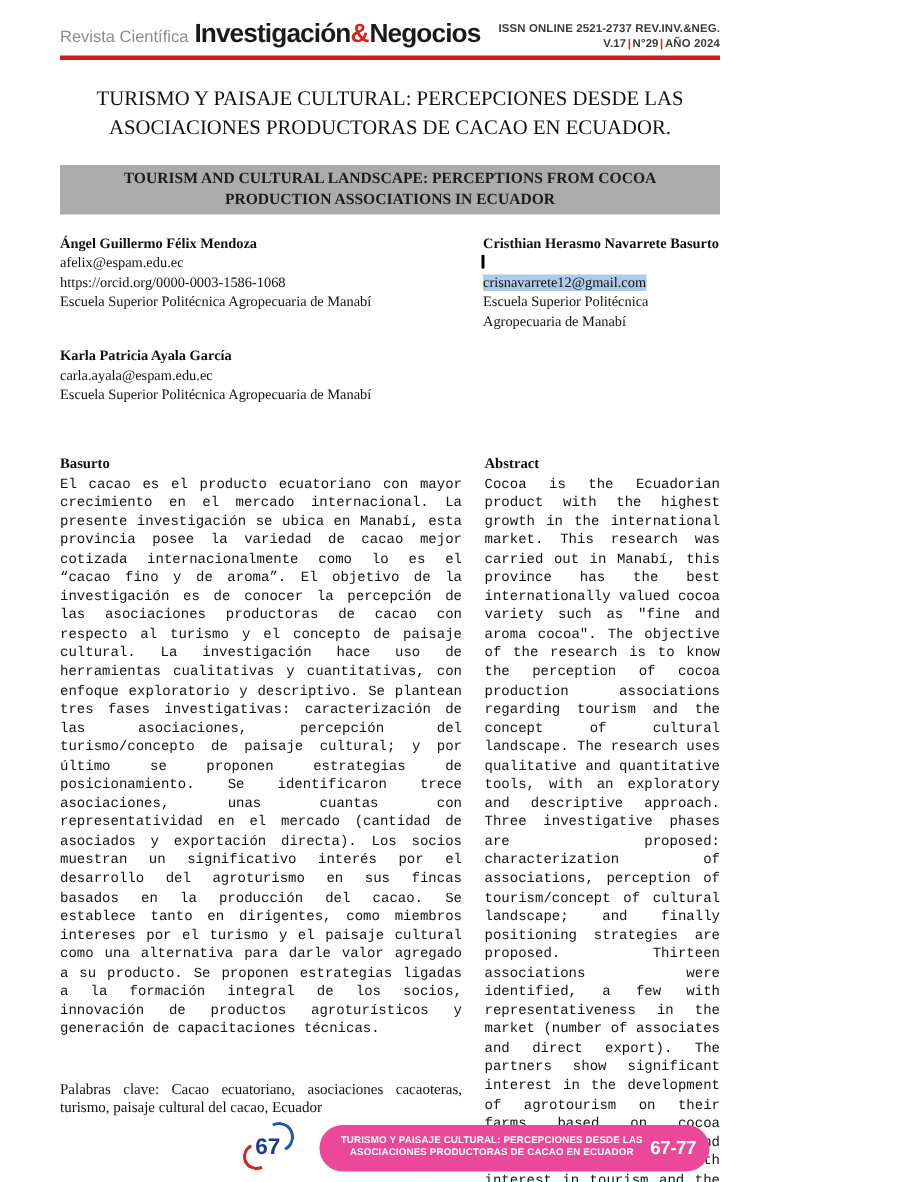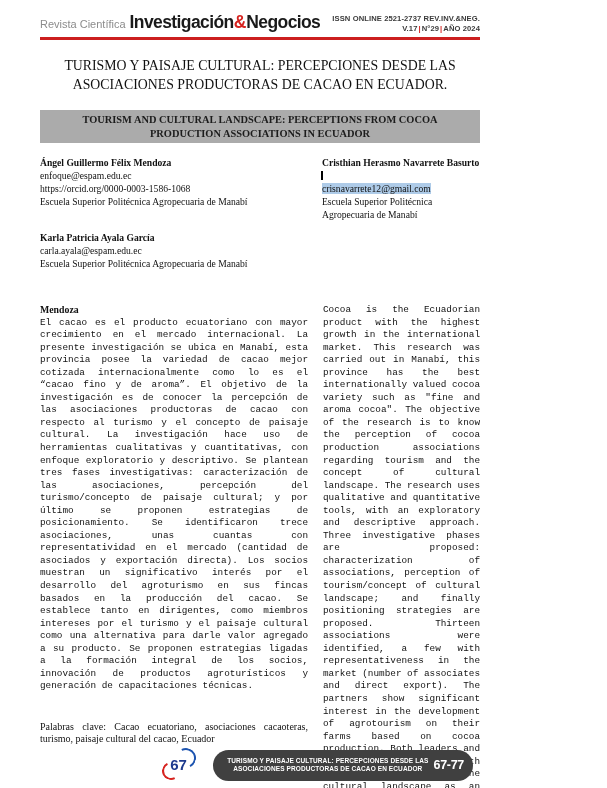--- a/index.html
+++ b/index.html
@@ -68,21 +68,21 @@
     position:absolute; top:0; right:0; width:20px; height:20px;
     border:2.6px solid transparent; border-top-color:#1e55b0; border-right-color:#1e55b0;
     border-radius:50%; transform:rotate(18deg); box-sizing:border-box;
   }
   .badge .arc-red {
     position:absolute; bottom:2px; left:0; width:18px; height:18px;
     border:2.6px solid transparent; border-bottom-color:#d6231f; border-left-color:#d6231f;
     border-radius:50%; transform:rotate(18deg); box-sizing:border-box;
   }
   .pill {
-    background:#404040; color:#fff; border-radius:16px;
+    background:#ec4899; color:#fff; border-radius:16px;
     display:flex; align-items:center; height:31px; padding:0 9px 0 14px;
     font-family:"Liberation Sans", sans-serif;
   }
   .pill .rt { font-size:6.5px; font-weight:bold; line-height:8px;
               text-align:center; letter-spacing:0.1px; }
   .pill .pr { font-size:12.5px; font-weight:bold; margin-left:5px; letter-spacing:-0.3px; }
 </style>
 </head>
 <body>
 
@@ -100,46 +100,47 @@
     </div>
     <div class="rule"></div>
 
     <div class="title-es">TURISMO Y PAISAJE CULTURAL: PERCEPCIONES DESDE LAS ASOCIACIONES PRODUCTORAS DE CACAO EN ECUADOR.</div>
     <div class="title-en">TOURISM AND CULTURAL LANDSCAPE: PERCEPTIONS FROM COCOA PRODUCTION ASSOCIATIONS IN ECUADOR</div>
 
     <div class="authors">
       <div class="acol-l">
         <div class="author">
           <div class="nm">Ángel Guillermo Félix Mendoza</div>
-          <div>enfoque@espam.edu.ec</div>
+          <div>afelix@espam.edu.ec</div>
           <div>https://orcid.org/0000-0003-1586-1068</div>
           <div>Escuela Superior Politécnica Agropecuaria de Manabí</div>
         </div>
         <div class="author">
           <div class="nm">Karla Patricia Ayala García</div>
           <div>carla.ayala@espam.edu.ec</div>
           <div>Escuela Superior Politécnica Agropecuaria de Manabí</div>
         </div>
       </div>
       <div class="acol-r">
         <div class="author">
           <div><span class="nm">Cristhian Herasmo Navarrete Basurto</span><span class="cursor"></span></div>
           <div><span class="hl">crisnavarrete12@gmail.com</span></div>
           <div>Escuela Superior Politécnica Agropecuaria de Manabí</div>
         </div>
       </div>
     </div>
 
     <div class="cols">
       <div class="col-l">
-        <div class="sec-h">Mendoza</div>
+        <div class="sec-h">Basurto</div>
         <div class="sec-p">El cacao es el producto ecuatoriano con mayor crecimiento en el mercado internacional. La presente investigación se ubica en Manabí, esta provincia posee la variedad de cacao mejor cotizada internacionalmente como lo es el “cacao fino y de aroma”. El objetivo de la investigación es de conocer la percepción de las asociaciones productoras de cacao con respecto al turismo y el concepto de paisaje cultural. La investigación hace uso de herramientas cualitativas y cuantitativas, con enfoque exploratorio y descriptivo. Se plantean tres fases investigativas: caracterización de las asociaciones, percepción del turismo/concepto de paisaje cultural; y por último se proponen estrategias de posicionamiento. Se identificaron trece asociaciones, unas cuantas con representatividad en el mercado (cantidad de asociados y exportación directa). Los socios muestran un significativo interés por el desarrollo del agroturismo en sus fincas basados en la producción del cacao. Se establece tanto en dirigentes, como miembros intereses por el turismo y el paisaje cultural como una alternativa para darle valor agregado a su producto. Se proponen estrategias ligadas a la formación integral de los socios, innovación de productos agroturísticos y generación de capacitaciones técnicas.</div>
         <div class="kw-l">Palabras clave: Cacao ecuatoriano, asociaciones cacaoteras, turismo, paisaje cultural del cacao, Ecuador</div>
       </div>
       <div class="col-r">
+        <div class="sec-h">Abstract</div>
         <div class="sec-p">Cocoa is the Ecuadorian product with the highest growth in the international market. This research was carried out in Manabí, this province has the best internationally valued cocoa variety such as "fine and aroma cocoa". The objective of the research is to know the perception of cocoa production associations regarding tourism and the concept of cultural landscape. The research uses qualitative and quantitative tools, with an exploratory and descriptive approach. Three investigative phases are proposed: characterization of associations, perception of tourism/concept of cultural landscape; and finally positioning strategies are proposed. Thirteen associations were identified, a few with representativeness in the market (number of associates and direct export). The partners show significant interest in the development of agrotourism on their farms based on cocoa production. Both leaders and members are established with interest in tourism and the cultural landscape as an alternative to add value to their product. Strategies linked to the comprehensive training of partners, innovation of agrotourism products and generation of technical training are proposed.</div>
         <div class="kw-r">Keywords: Ecuadorian cocoa, cocoa associations, tourism, cocoa cultural landscape, Ecuador.</div>
       </div>
     </div>
 
   </div>
 
   <div class="footer">
     <div class="badge">
       <span class="arc-blue"></span>

